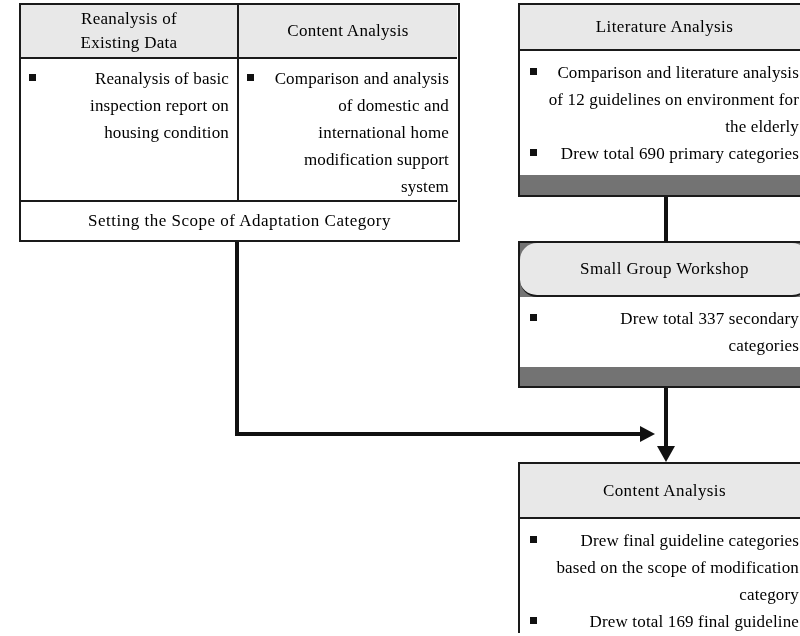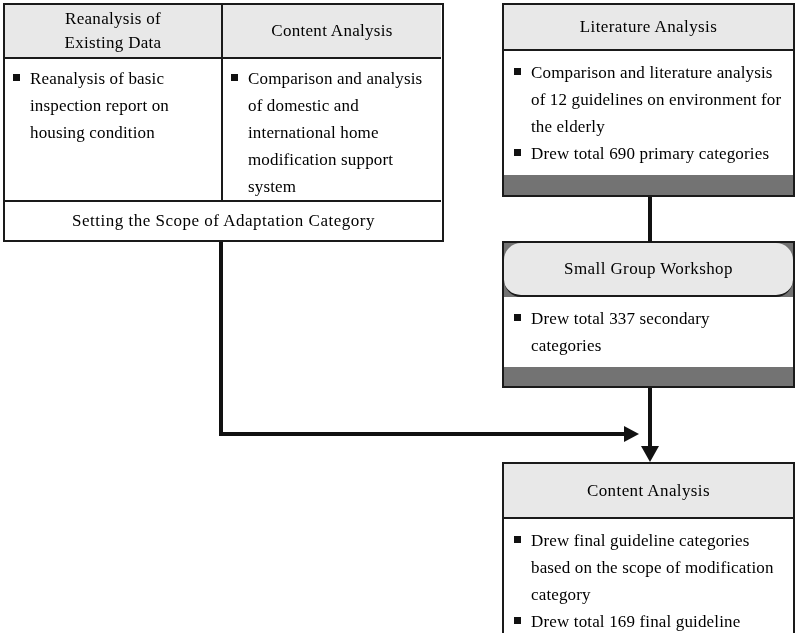--- a/index.html
+++ b/index.html
@@ -11,21 +11,21 @@
     width: 800px;
     height: 636px;
     position: relative;
     font-family: "Liberation Serif", "DejaVu Serif", serif;
     color: #000000;
     overflow: hidden;
   }
 
   .canvas {
     position: absolute;
-    left: 0; top: 0;
+    left: 16px; top: 0;
     width: 660px;
     height: 636px;
   }
 
   
   .box {
     position: absolute;
     box-sizing: border-box;
     border: 2px solid #1a1a1a;
     background: #737373;
@@ -106,21 +106,21 @@
     margin: 0;
     padding: 0;
   }
   ul.bullets li {
     position: relative;
     padding-left: 19px;
     font-size: 17px;
     line-height: 27px;
     letter-spacing: 0.15px;
     margin-bottom: 0px;
-    text-align: left;
+    text-align: right;
   }
   ul.bullets li .bullet-marker {
     position: absolute;
     left: 2px;
     top: 9px;
     width: 7px;
     height: 7px;
     background: #111111;
   }
 

